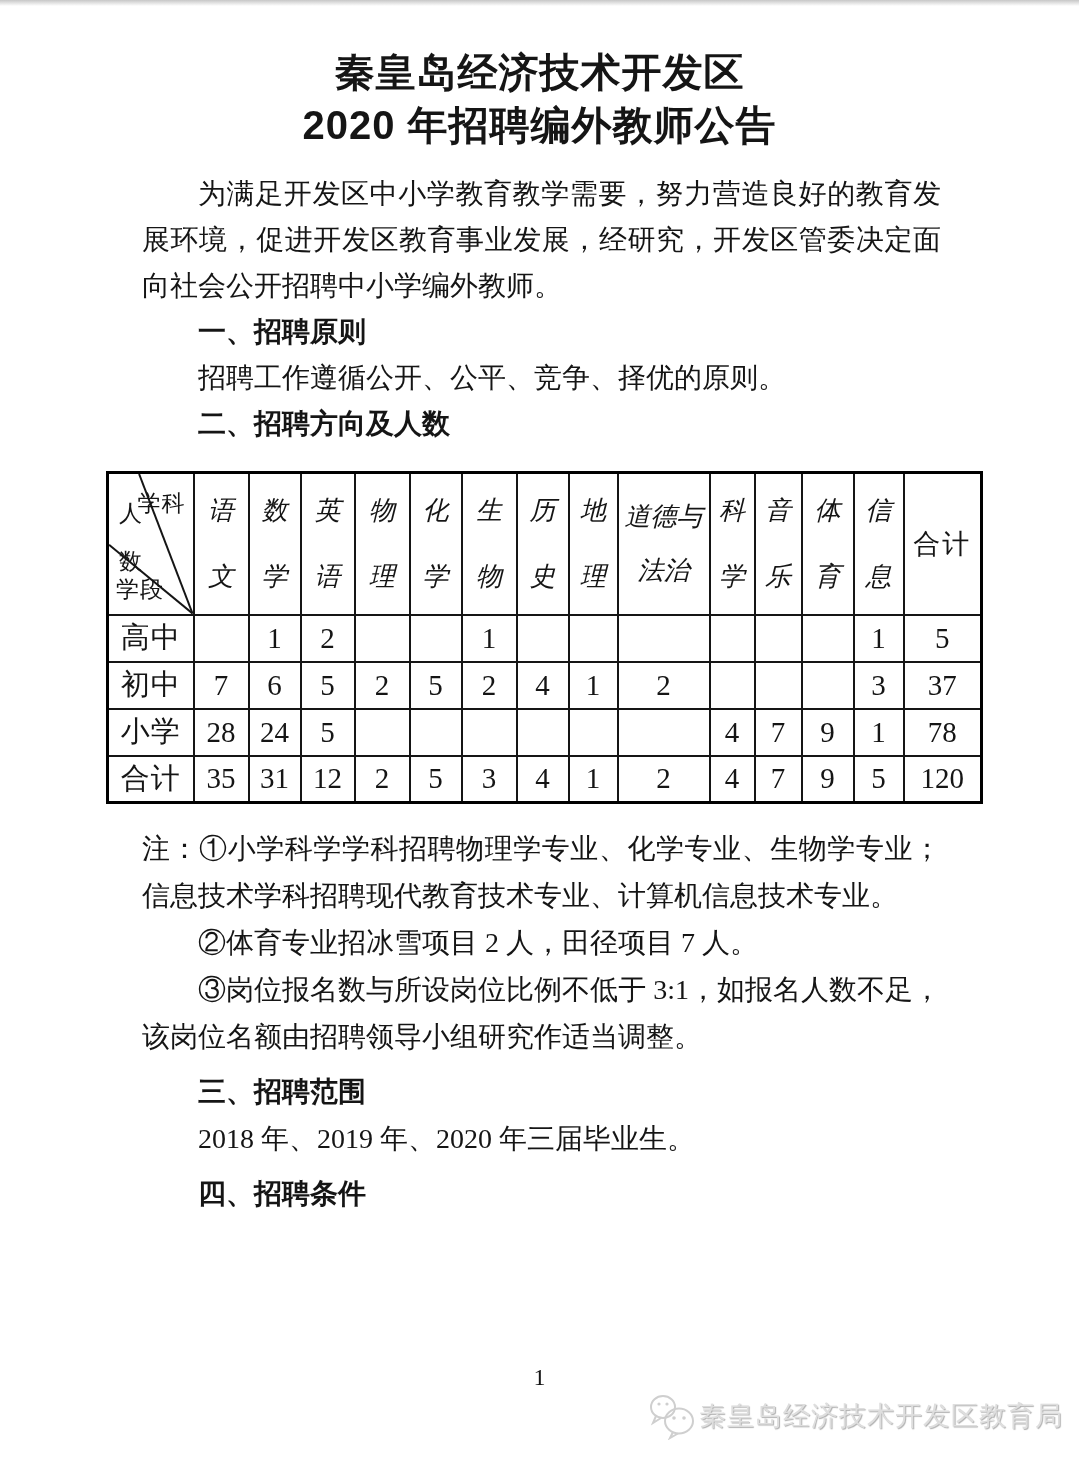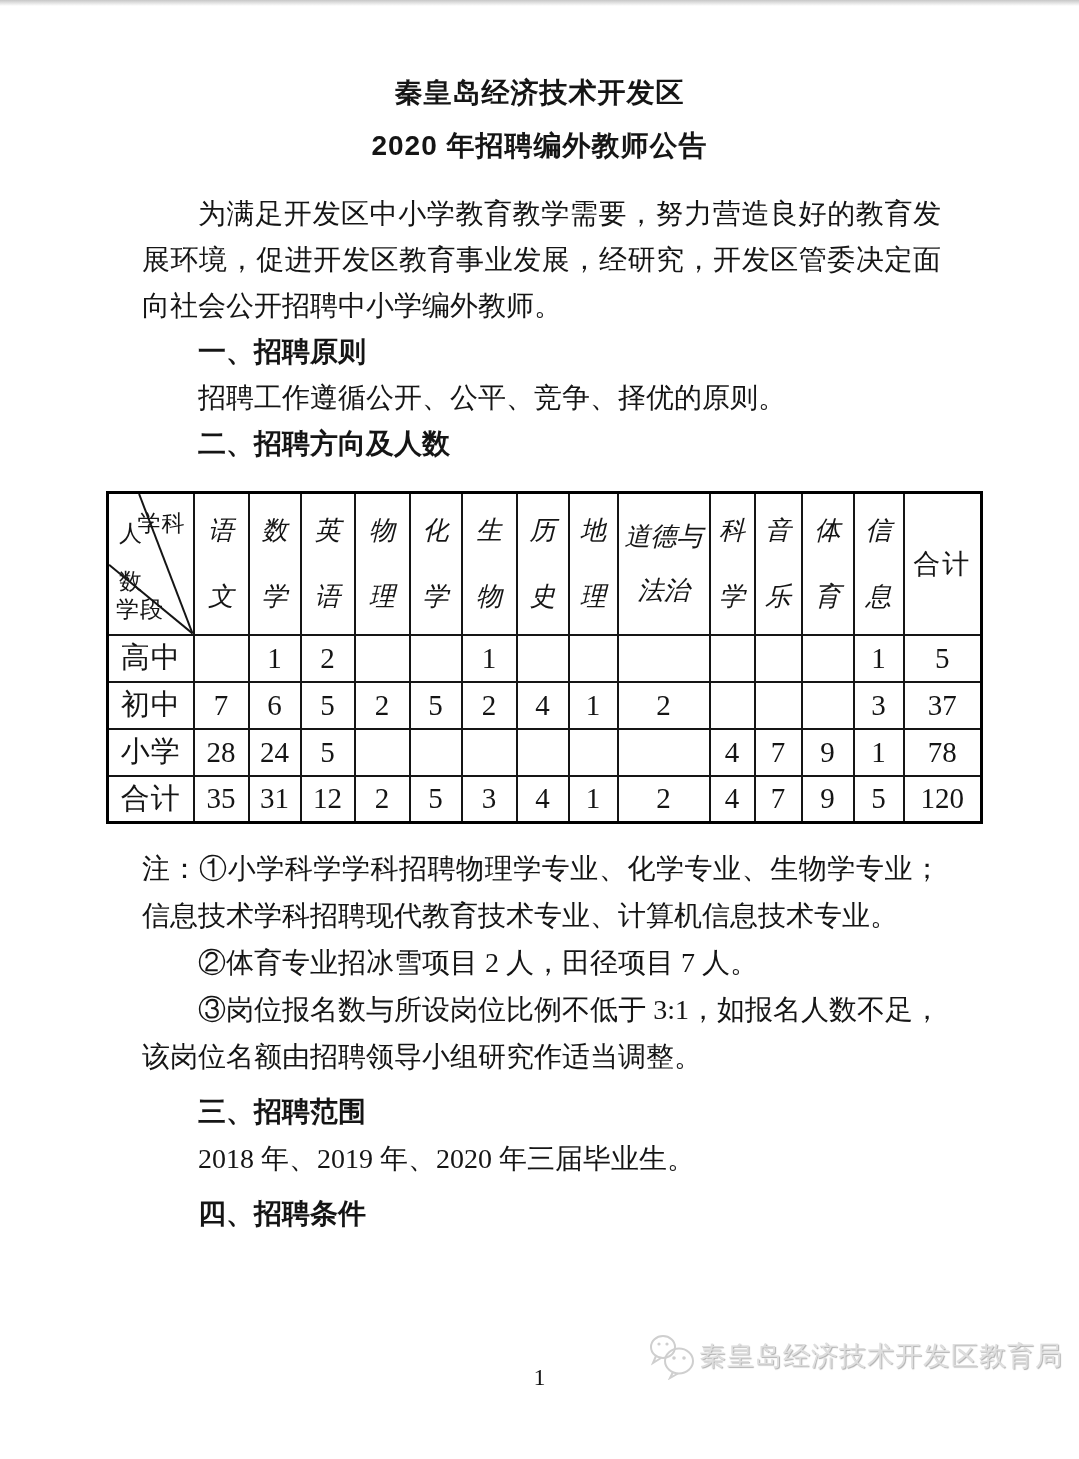--- a/index.html
+++ b/index.html
@@ -10,25 +10,25 @@
     color:#151515;
     font-family:"Liberation Serif","DejaVu Serif",serif;
     overflow:hidden;
   }
   .top-scan-edge{
     position:absolute;top:0;left:0;right:0;height:6px;
     background:linear-gradient(180deg,#c7c7c7 0%,#eeeeee 70%,#ffffff 100%);
   }
   .doc-title{
     margin:0;
-    padding-top:66px;
+    padding-top:46px;
     text-align:center;
     font-family:"Liberation Sans","DejaVu Sans",sans-serif;
     font-weight:bold;
-    font-size:28px;
+    font-size:40px;
     line-height:53px;
     letter-spacing:1px;
   }
   .t-line{display:block;}
   .content{
     margin:0 138px 0 142px;
     font-size:28px;
     line-height:46px;
     text-align:justify;
   }
@@ -73,21 +73,21 @@
   
   .notes{margin-top:21px;line-height:47px;}
   .notes .heading{margin-top:8px;}
   .s4{margin-top:10px;}
   
   .page-number{
     position:absolute;top:1364px;left:0;right:0;
     text-align:center;font-size:24px;
   }
   .watermark{
-    position:absolute;top:1332px;right:16px;
+    position:absolute;top:1392px;right:16px;
     display:flex;align-items:center;gap:0;
     color:#dedede;
     font-size:27px;letter-spacing:1px;
     font-family:"Liberation Sans","DejaVu Sans",sans-serif;
     text-shadow:1px 1px 1px #b0b0b0, -1px -1px 0 #ffffff;
     white-space:nowrap;
   }
 </style>
 </head>
 <body>

